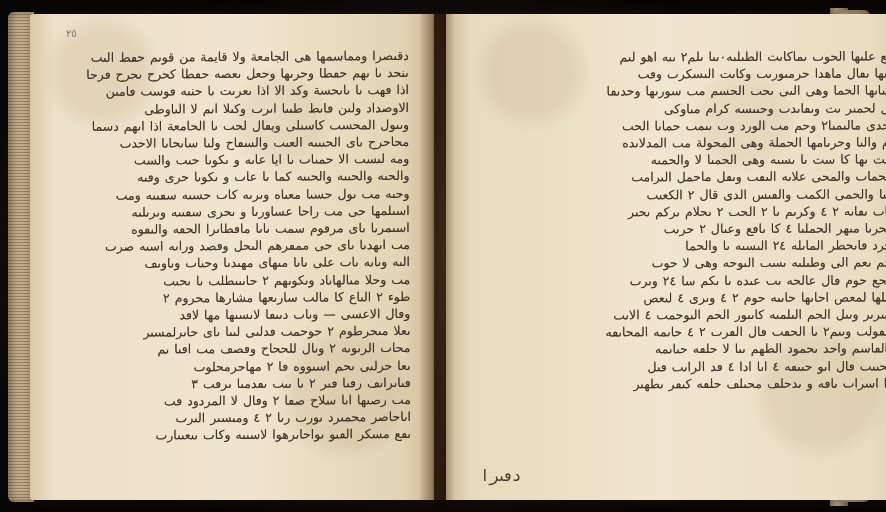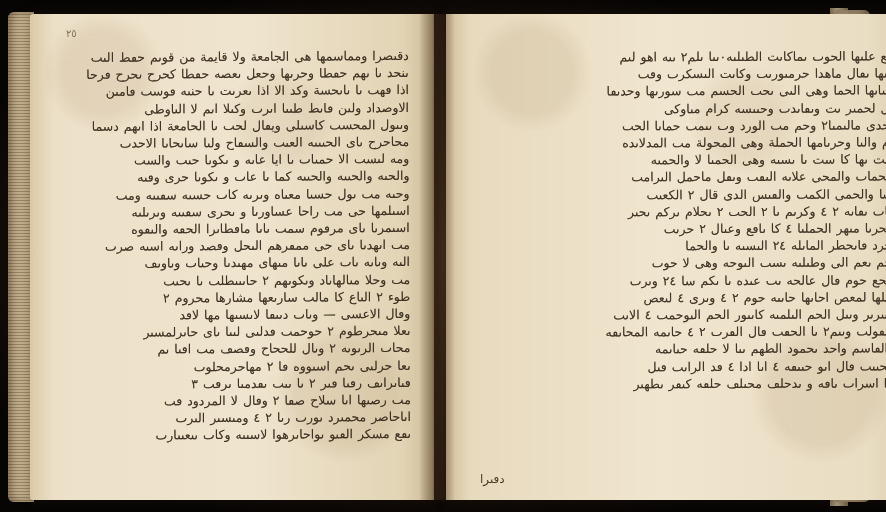--- a/index.html
+++ b/index.html
@@ -175,24 +175,25 @@
     overflow: hidden;
     transform: rotate(-0.2deg);
   }
   .text-col p {
     margin: 0;
   }
   .catchword {
     position: absolute;
     left: 34px;
     bottom: 14px;
-    font-size: 12px;
+    font-size: 16px;
     color: #2a1d10;
     opacity: .85;
     direction: rtl;
+    font-family: Liberation Mono, monospace;
   }
   .folio {
     position: absolute;
     left: 36px;
     top: 14px;
     font-size: 10px;
     color: #3a2a16;
     opacity: .6;
     direction: rtl;
   }

